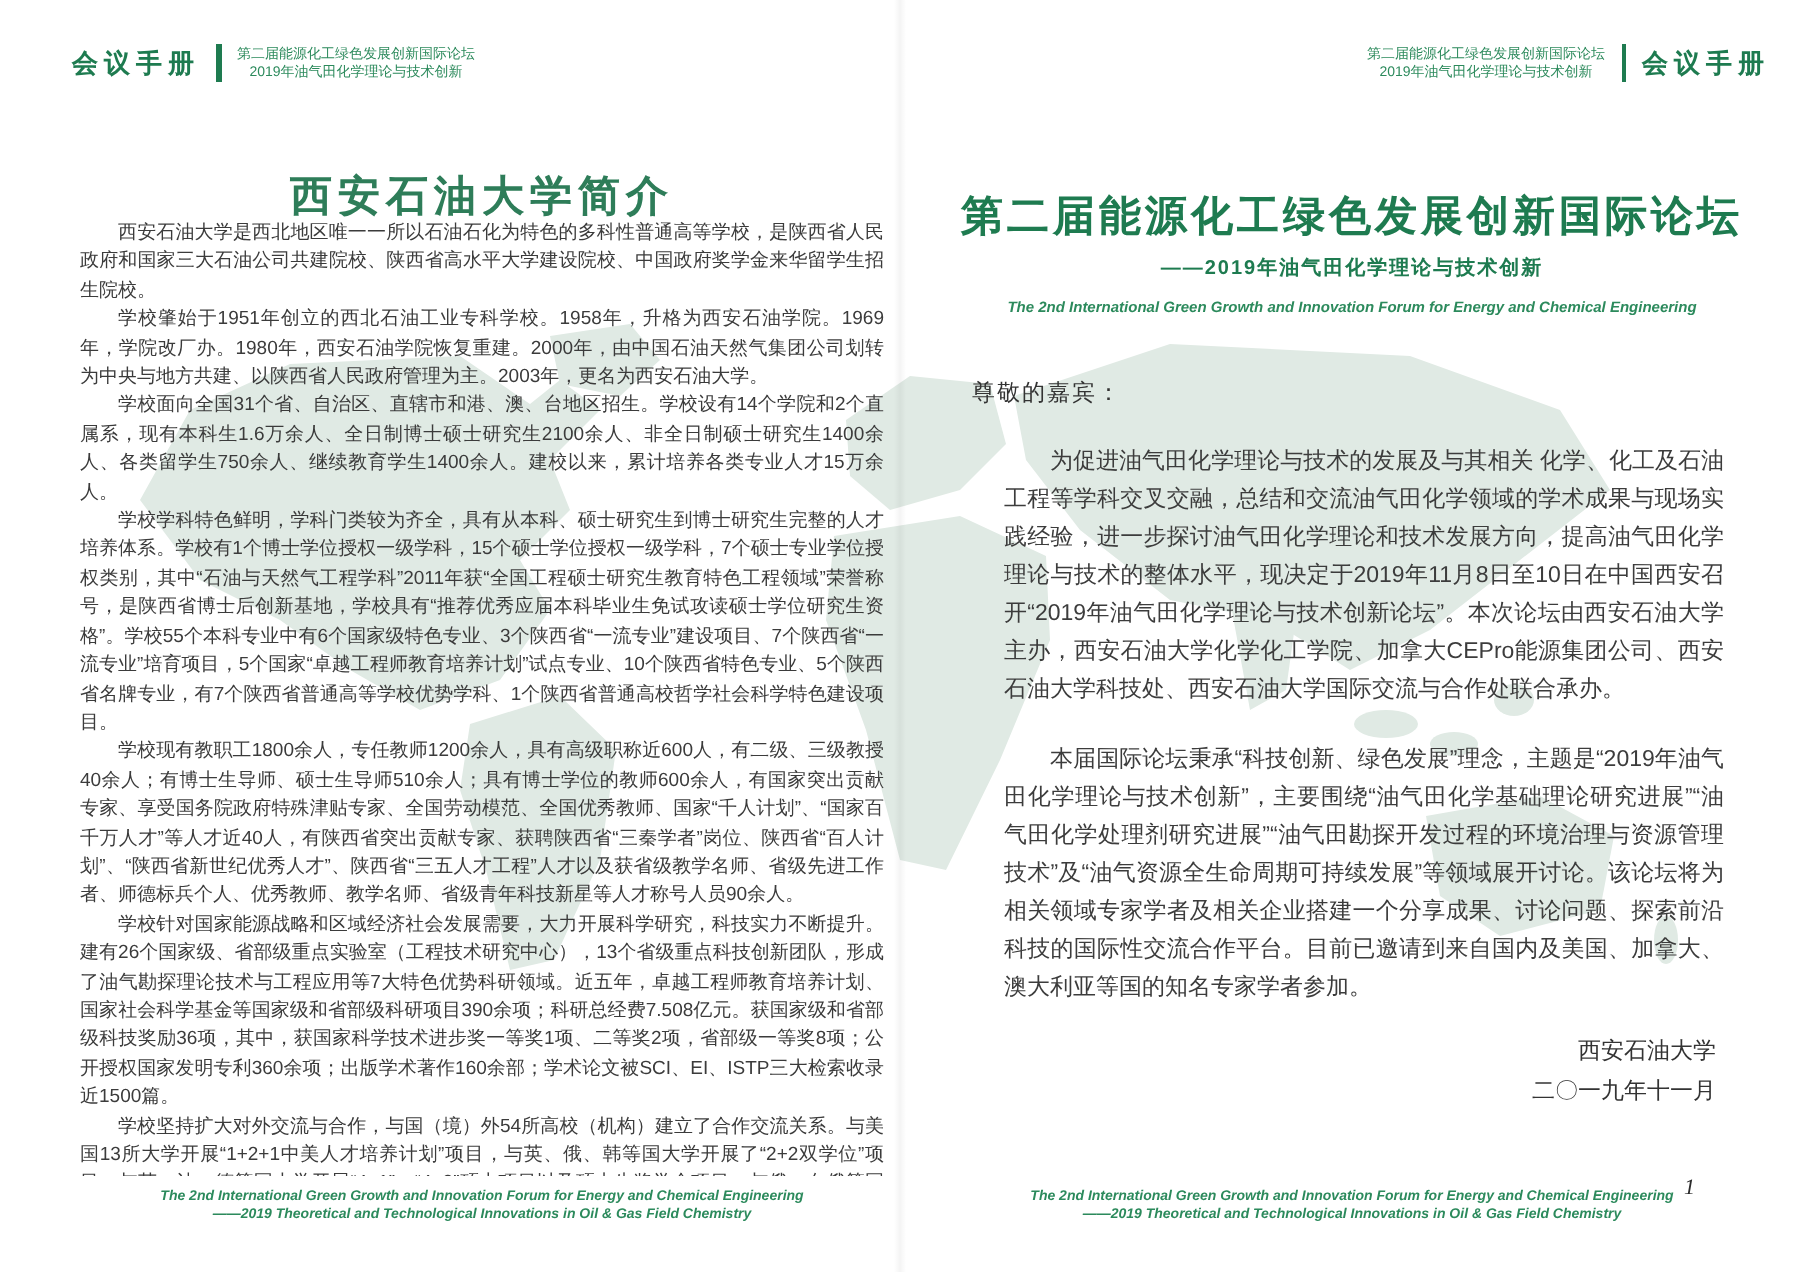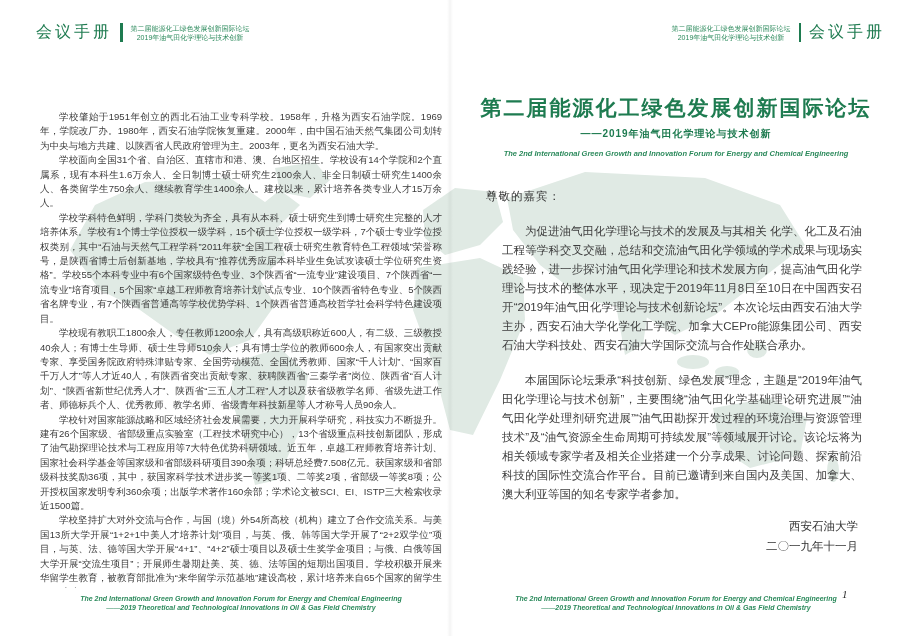--- a/index.html
+++ b/index.html
@@ -9,21 +9,21 @@
   }
   
   .wm{position:absolute;left:25px;top:150px;width:860px;height:400px;pointer-events:none;}
   
   .fold{position:absolute;left:447px;top:0;width:6px;height:636px;
     background:linear-gradient(90deg,rgba(0,0,0,0),rgba(0,0,0,0.045),rgba(0,0,0,0));}
   
   .hdr{position:absolute;top:22px;display:flex;align-items:center;gap:8px;}
   .hdr-left{left:36px;}
   .hdr-right{right:15px;}
-  .hb{font-size:16px;font-weight:normal;letter-spacing:3px;color:#1e7b50;white-space:nowrap;}
+  .hb{font-size:13px;font-weight:bold;letter-spacing:3px;color:#1e7b50;white-space:nowrap;}
   .hbar{width:2.5px;height:19px;background:#1e7b50;}
   .hsm{font-size:7px;line-height:9px;color:#2c8a5c;text-align:center;white-space:nowrap;}
   
   .lp-title{position:absolute;top:70px;left:40px;width:402px;text-align:center;
     font-size:21px;font-weight:600;letter-spacing:3px;color:#2e7d59;}
   .lp-body{position:absolute;top:110px;left:40px;width:402px;height:478px;overflow:hidden;
     font-size:9.5px;line-height:14.4px;color:#3b3b3b;text-align:justify;}
   .lp-body p{margin:0;text-indent:2em;}
   .pg-footer{position:absolute;top:594px;width:402px;text-align:center;
     font-size:7px;line-height:9px;font-weight:bold;font-style:italic;color:#2c8a5c;}
@@ -81,22 +81,24 @@
 
   <header class="hdr hdr-left">
     <span class="hb">会议手册</span>
     <span class="hbar"></span>
     <span class="hsm">
       <span>第二届能源化工绿色发展创新国际论坛</span><br>
       <span>2019年油气田化学理论与技术创新</span>
     </span>
   </header>
 
+  <h1 class="lp-title">西安石油大学简介</h1>
 
   <div class="lp-body">
+      <p>西安石油大学是西北地区唯一一所以石油石化为特色的多科性普通高等学校，是陕西省人民政府和国家三大石油公司共建院校、陕西省高水平大学建设院校、中国政府奖学金来华留学生招生院校。</p>
       <p>学校肇始于1951年创立的西北石油工业专科学校。1958年，升格为西安石油学院。1969年，学院改厂办。1980年，西安石油学院恢复重建。2000年，由中国石油天然气集团公司划转为中央与地方共建、以陕西省人民政府管理为主。2003年，更名为西安石油大学。</p>
       <p>学校面向全国31个省、自治区、直辖市和港、澳、台地区招生。学校设有14个学院和2个直属系，现有本科生1.6万余人、全日制博士硕士研究生2100余人、非全日制硕士研究生1400余人、各类留学生750余人、继续教育学生1400余人。建校以来，累计培养各类专业人才15万余人。</p>
       <p>学校学科特色鲜明，学科门类较为齐全，具有从本科、硕士研究生到博士研究生完整的人才培养体系。学校有1个博士学位授权一级学科，15个硕士学位授权一级学科，7个硕士专业学位授权类别，其中“石油与天然气工程学科”2011年获“全国工程硕士研究生教育特色工程领域”荣誉称号，是陕西省博士后创新基地，学校具有“推荐优秀应届本科毕业生免试攻读硕士学位研究生资格”。学校55个本科专业中有6个国家级特色专业、3个陕西省“一流专业”建设项目、7个陕西省“一流专业”培育项目，5个国家“卓越工程师教育培养计划”试点专业、10个陕西省特色专业、5个陕西省名牌专业，有7个陕西省普通高等学校优势学科、1个陕西省普通高校哲学社会科学特色建设项目。</p>
       <p>学校现有教职工1800余人，专任教师1200余人，具有高级职称近600人，有二级、三级教授40余人；有博士生导师、硕士生导师510余人；具有博士学位的教师600余人，有国家突出贡献专家、享受国务院政府特殊津贴专家、全国劳动模范、全国优秀教师、国家“千人计划”、“国家百千万人才”等人才近40人，有陕西省突出贡献专家、获聘陕西省“三秦学者”岗位、陕西省“百人计划”、“陕西省新世纪优秀人才”、陕西省“三五人才工程”人才以及获省级教学名师、省级先进工作者、师德标兵个人、优秀教师、教学名师、省级青年科技新星等人才称号人员90余人。</p>
       <p>学校针对国家能源战略和区域经济社会发展需要，大力开展科学研究，科技实力不断提升。建有26个国家级、省部级重点实验室（工程技术研究中心），13个省级重点科技创新团队，形成了油气勘探理论技术与工程应用等7大特色优势科研领域。近五年，卓越工程师教育培养计划、国家社会科学基金等国家级和省部级科研项目390余项；科研总经费7.508亿元。获国家级和省部级科技奖励36项，其中，获国家科学技术进步奖一等奖1项、二等奖2项，省部级一等奖8项；公开授权国家发明专利360余项；出版学术著作160余部；学术论文被SCI、EI、ISTP三大检索收录近1500篇。</p>
       <p>学校坚持扩大对外交流与合作，与国（境）外54所高校（机构）建立了合作交流关系。与美国13所大学开展“1+2+1中美人才培养计划”项目，与英、俄、韩等国大学开展了“2+2双学位”项目，与英、法、德等国大学开展“4+1”、“4+2”硕士项目以及硕士生奖学金项目；与俄、白俄等国大学开展“交流生项目”；开展师生暑期赴美、英、德、法等国的短期出国项目。学校积极开展来华留学生教育，被教育部批准为“来华留学示范基地”建设高校，累计培养来自65个国家的留学生5000余人。</p>
     </div>
 
   <footer class="pg-footer pf-left">
     <div>The 2nd International Green Growth and Innovation Forum for Energy and Chemical Engineering</div>

